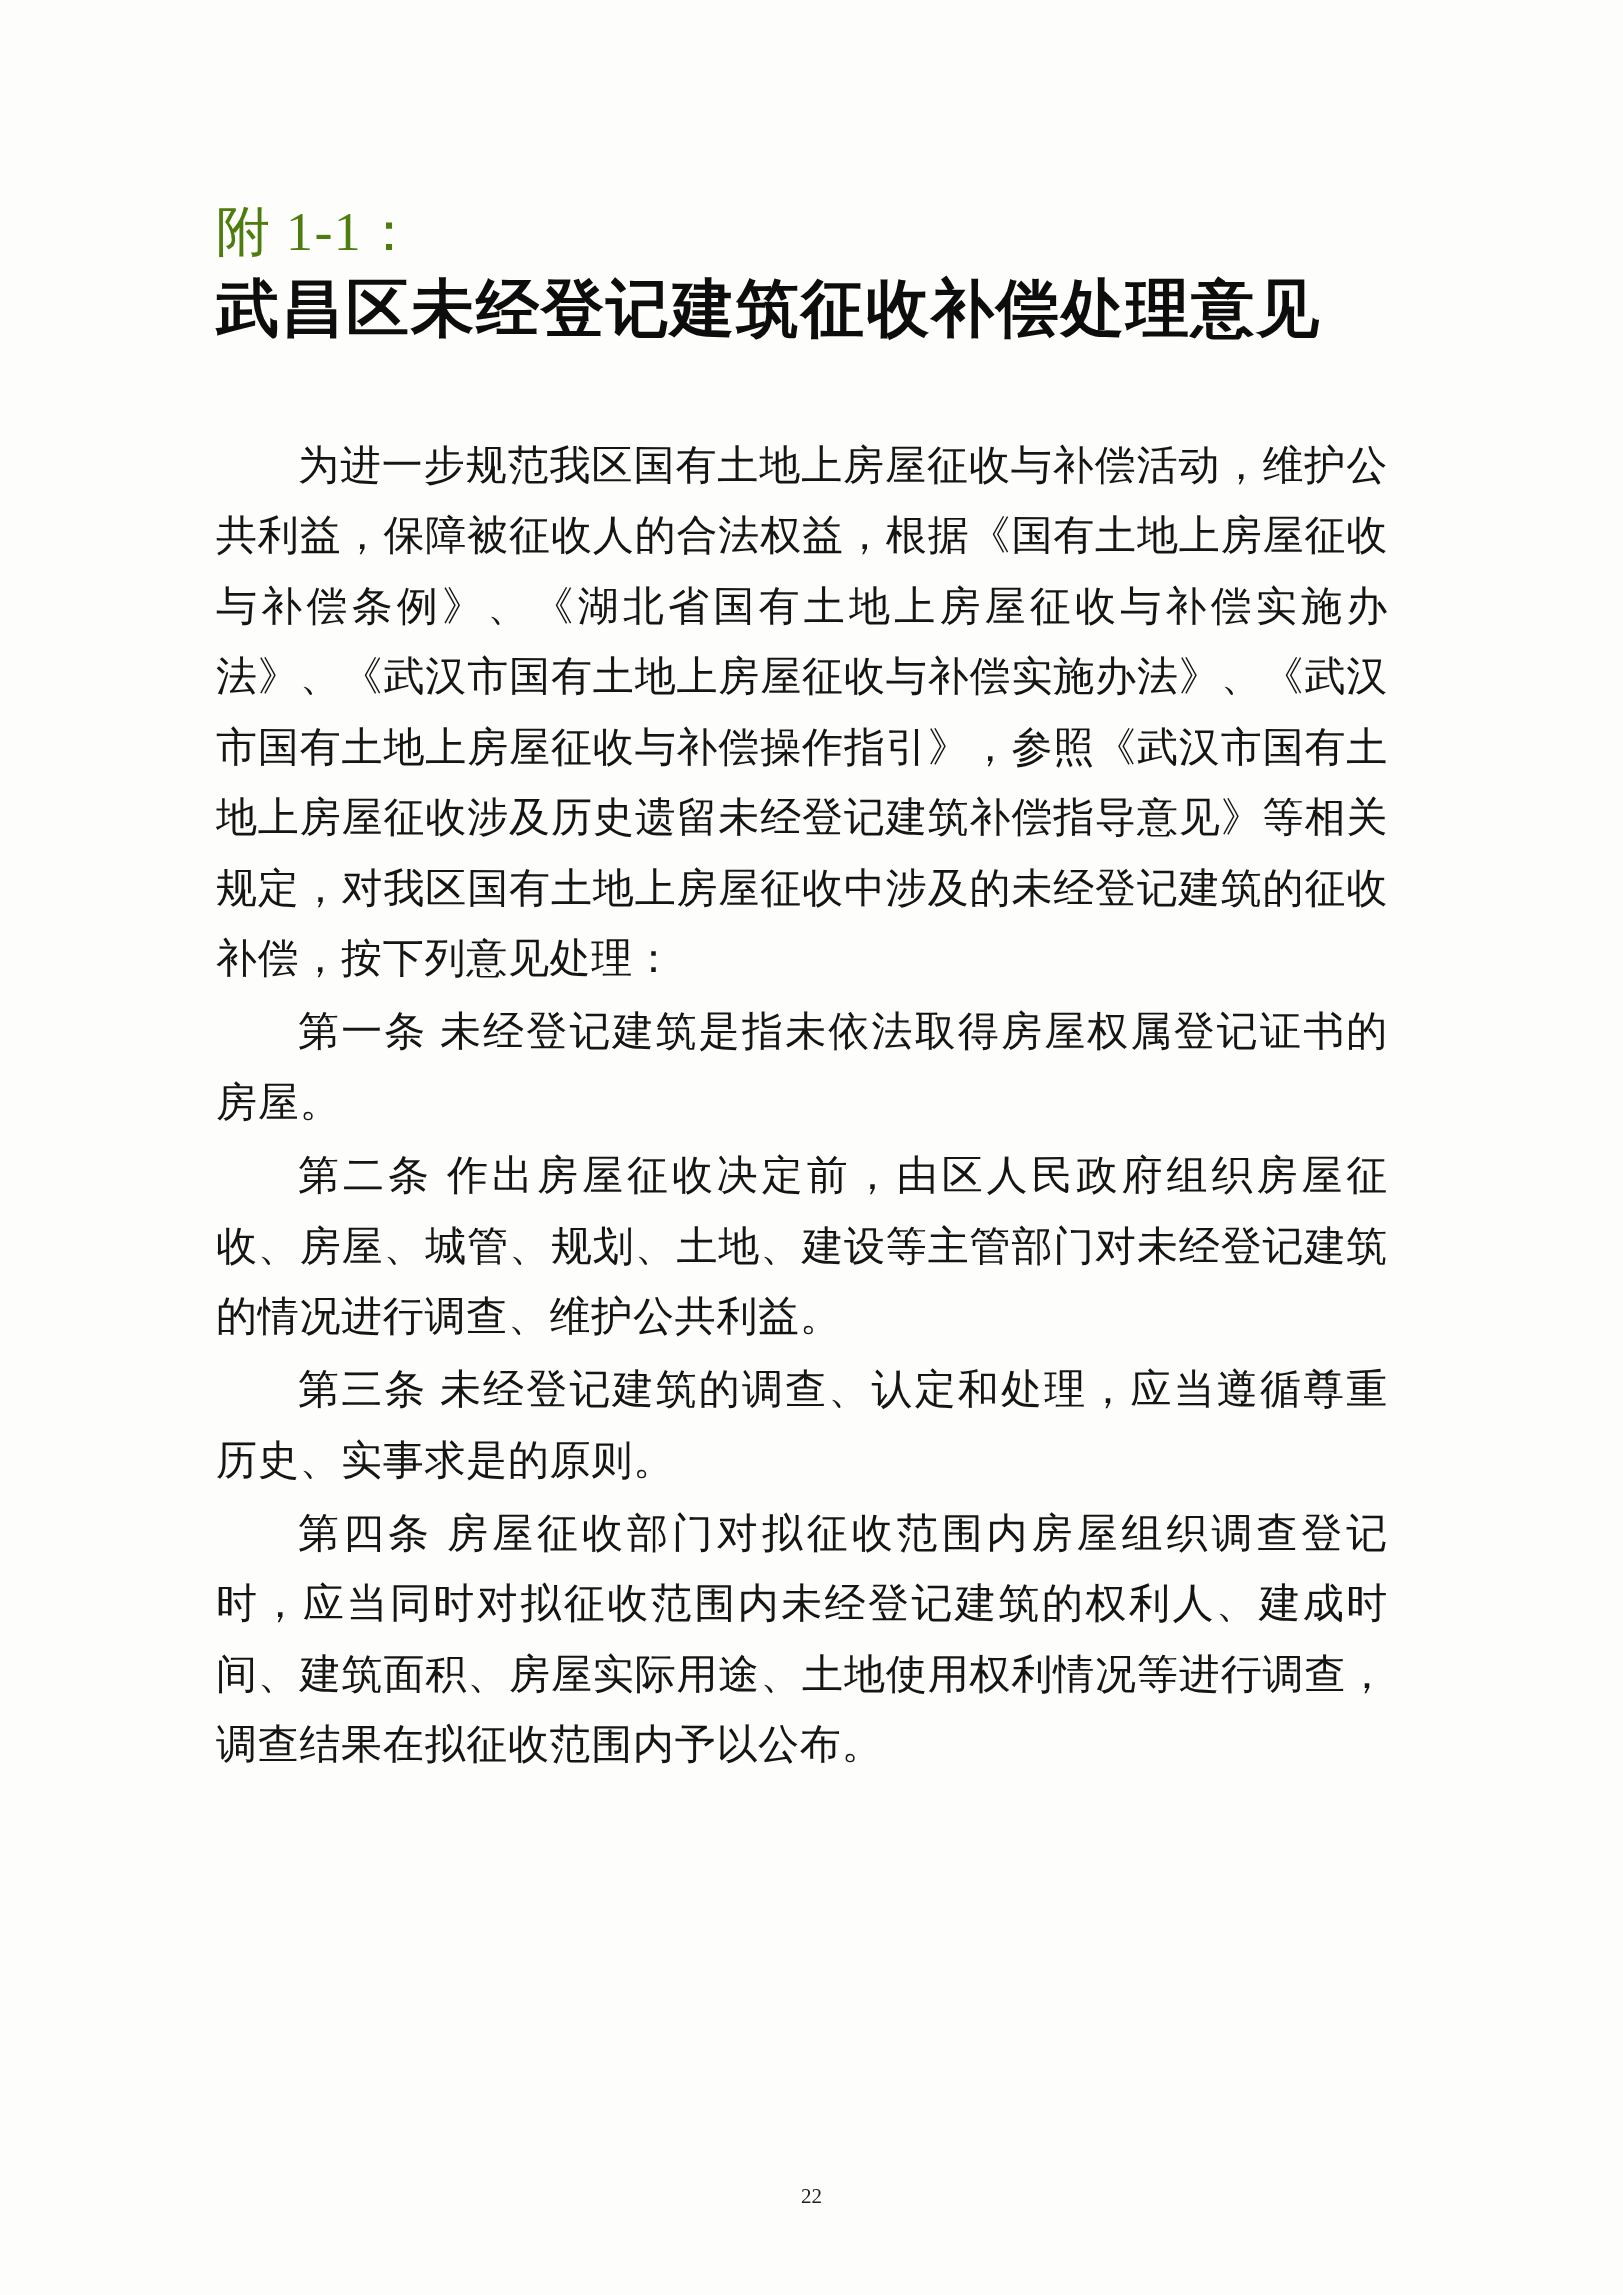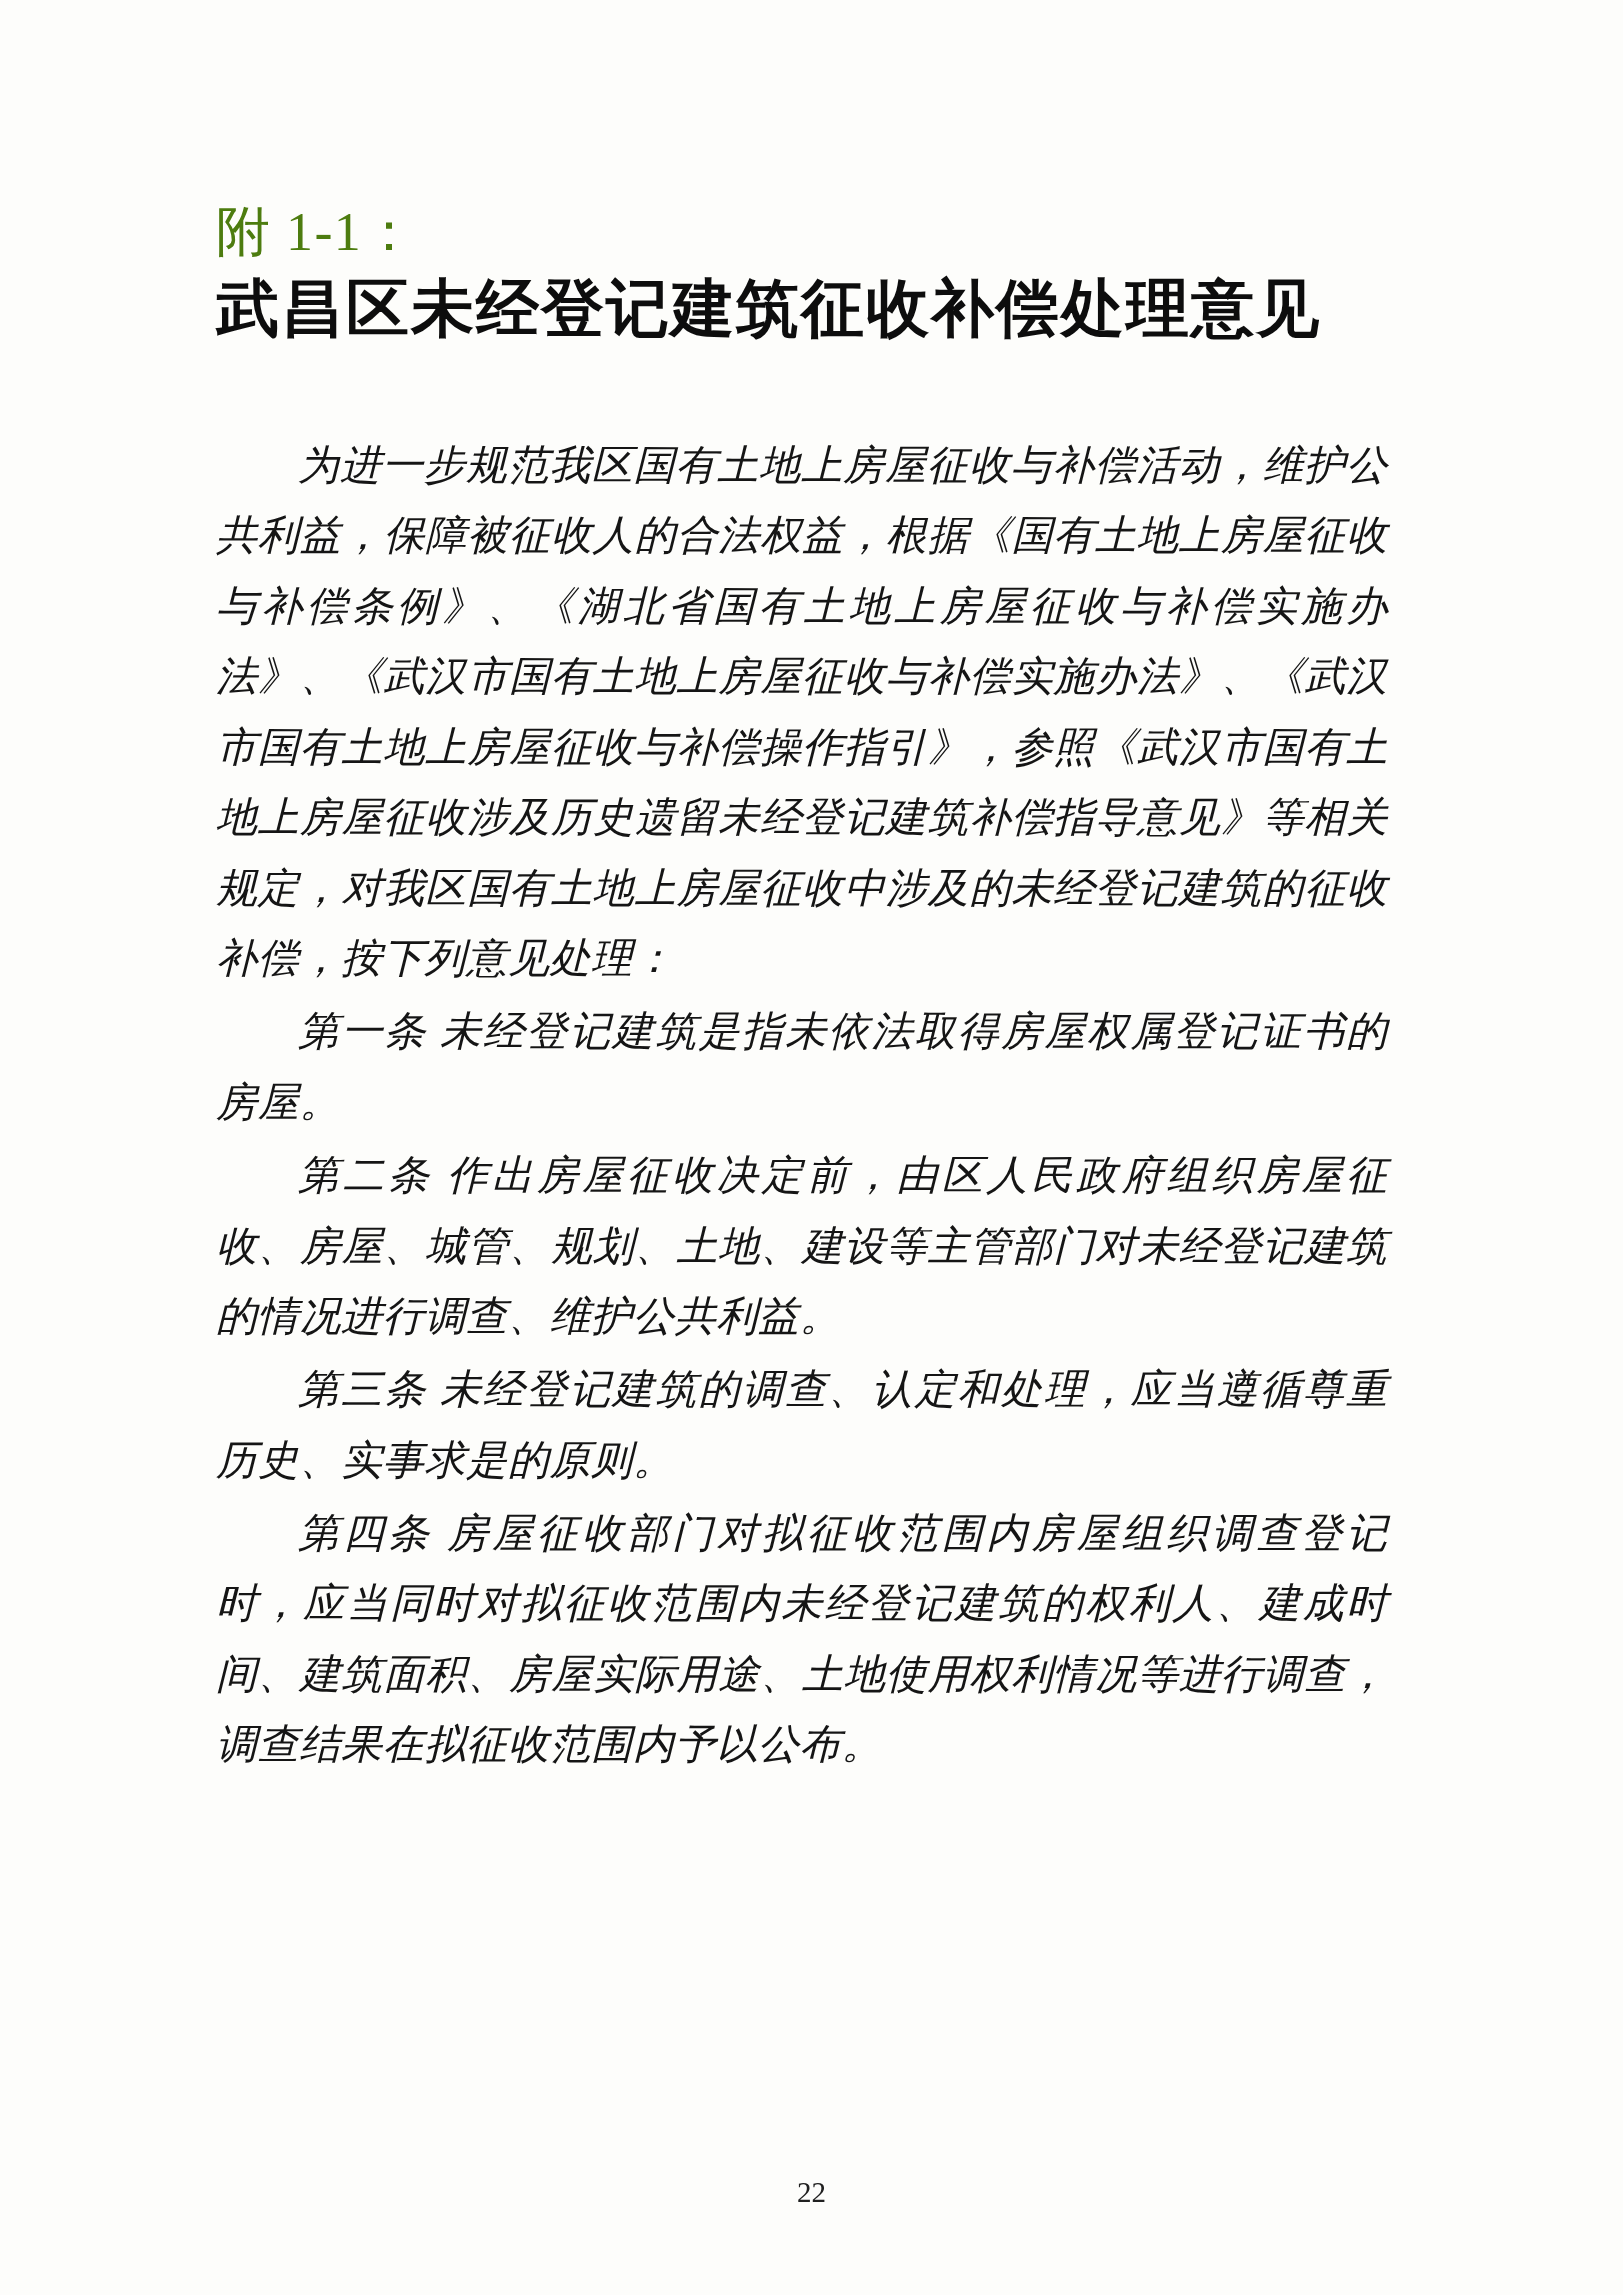--- a/index.html
+++ b/index.html
@@ -46,29 +46,28 @@
   .body-text p {
     font-size: 41px;
     line-height: 1.72;
     margin: 0 0 2.6px 0;
     text-align: justify;
     text-justify: inter-ideograph;
     text-indent: 2em;
     color: #151515;
     letter-spacing: 0.7px;
     font-family: "Liberation Serif", "DejaVu Serif", serif;
-    font-style: italic;
   }
   .page-number {
     position: absolute;
     left: 0;
     right: 0;
     bottom: 86px;
     text-align: center;
-    font-size: 29px;
+    font-size: 21px;
     color: #202020;
     font-family: "Liberation Serif", "DejaVu Serif", serif;
   }
 </style>
 </head>
 <body>
 
 <div class="page">
   <div class="page-inner">
 

